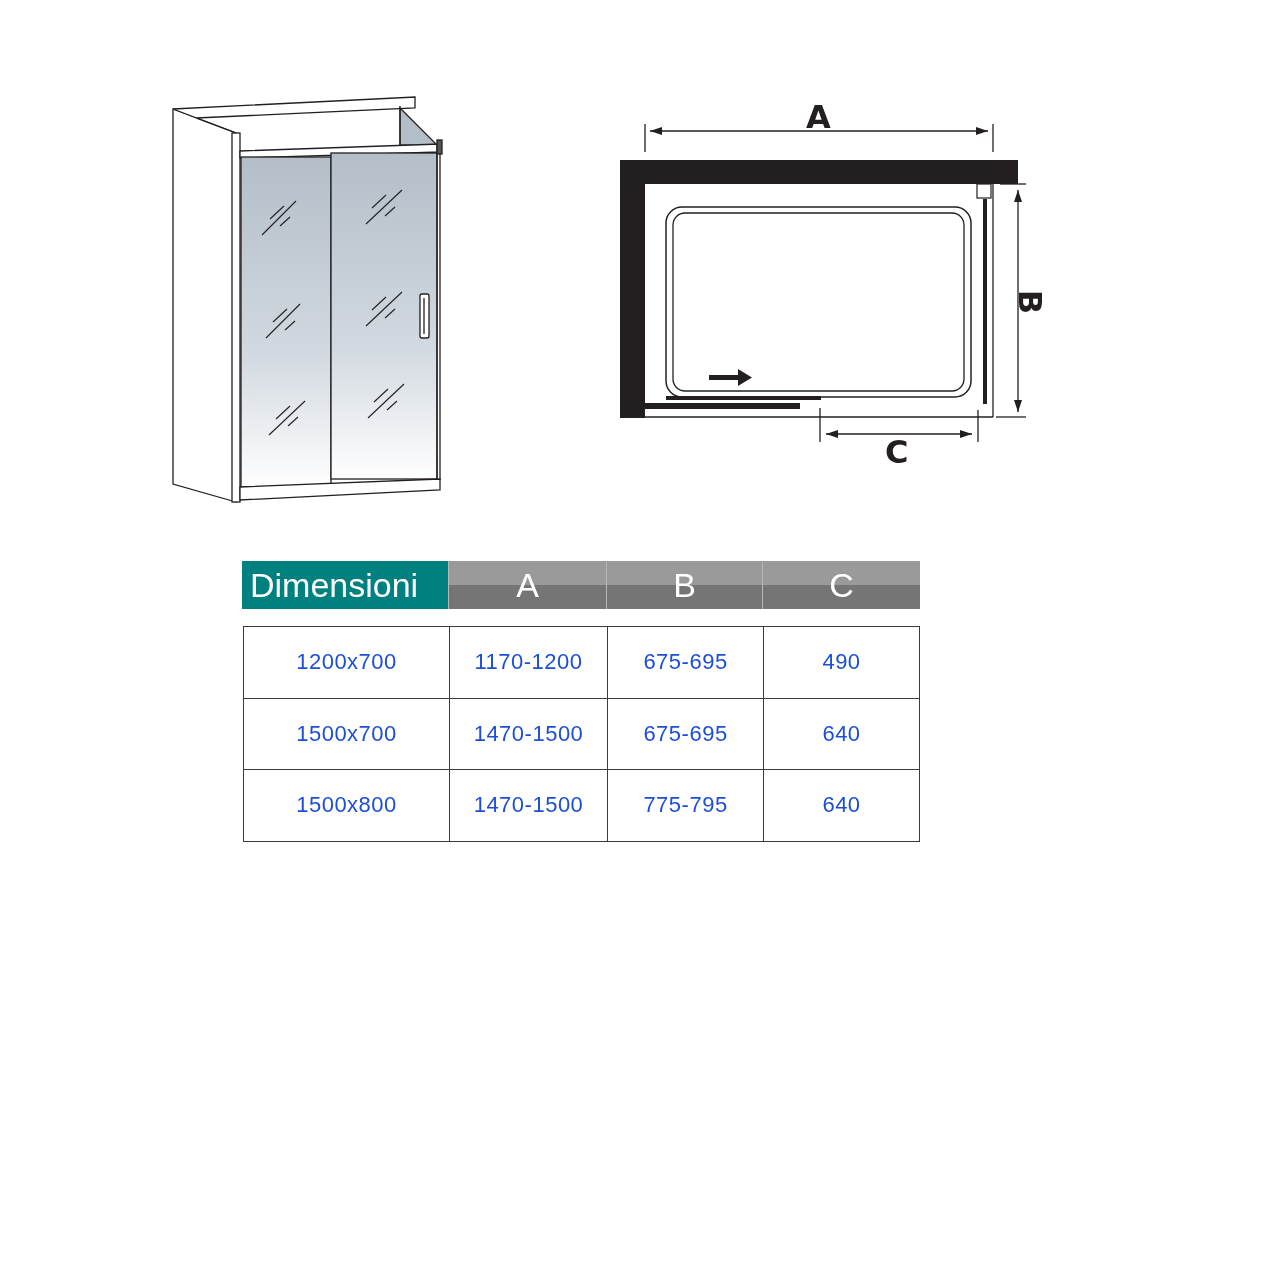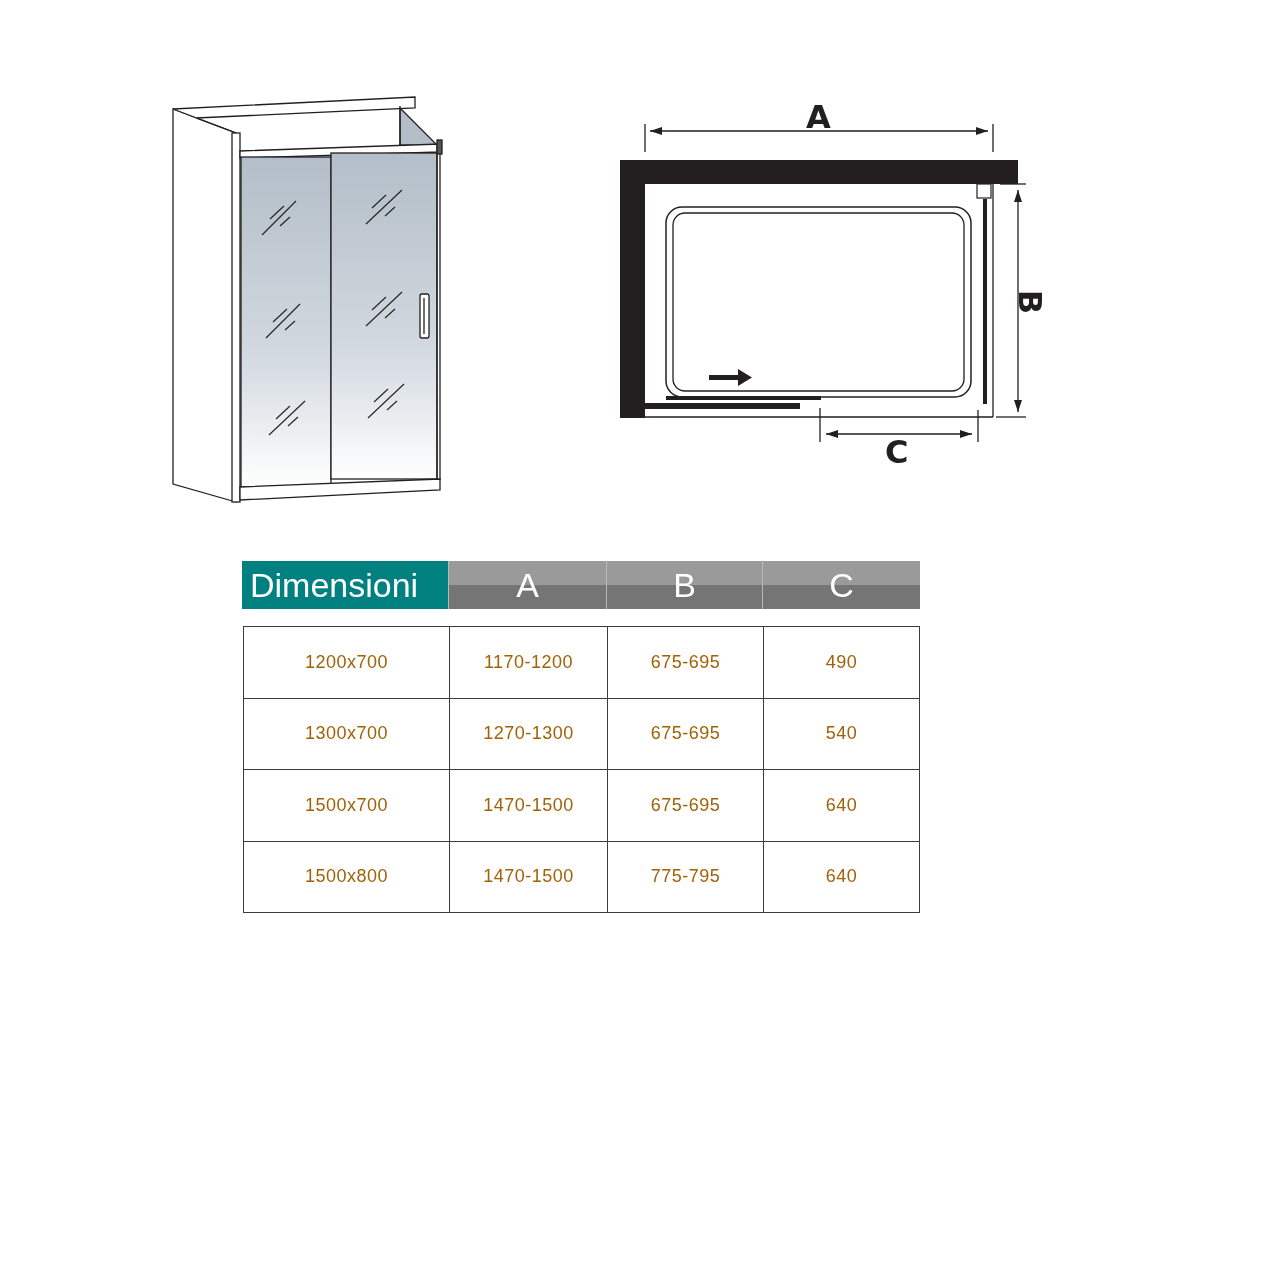--- a/index.html
+++ b/index.html
@@ -4,21 +4,21 @@
 <style>
   html, body { margin:0; padding:0; background:#ffffff; }
   body { width:1280px; height:1280px; position:relative; overflow:hidden; font-family:"Liberation Sans", sans-serif; }
   svg { position:absolute; overflow:visible; }
   .dim-label { position:absolute; font-family:"DejaVu Sans", sans-serif; font-weight:bold; color:#231f20; font-size:32px; line-height:1; }
   .hdr { position:absolute; top:561px; height:48px; display:flex; }
   .hdr-cell { height:48px; display:flex; align-items:center; justify-content:center; color:#fff; font-size:34px; position:relative; box-sizing:border-box; }
   .hdr-title { background:#00807f; width:206px; justify-content:flex-start; padding-left:8px; font-size:34px; }
   .hdr-gray { background:linear-gradient(#9a9a9a 0%, #9a9a9a 50%, #757575 50%, #757575 100%); border-left:1px solid #b8b8b8; }
   table.dims { position:absolute; left:243px; top:626px; border-collapse:collapse; }
-  table.dims td { border:1.5px solid #3d3a3a; height:70.5px; text-align:center; font-size:18px; color:#a16207; padding:0; letter-spacing:0.5px;margin-top:23px; }
+  table.dims td { border:1.5px solid #3d3a3a; height:70.5px; text-align:center; font-size:22px; color:#1d4ed8; padding:0; letter-spacing:0.5px;margin-top:23px; }
 </style>
 </head>
 <body>
 
 <svg width="1280" height="520" style="left:0;top:0;">
   <defs>
     <linearGradient id="glass" x1="0" y1="0" x2="0" y2="1">
       <stop offset="0" stop-color="#b3bec8"></stop>
       <stop offset="0.6" stop-color="#d2d9e0"></stop>
       <stop offset="1" stop-color="#ffffff"></stop>
@@ -133,26 +133,20 @@
       <col style="width:156px">
     </colgroup>
   <tbody>
     <tr>
         <td>1200x700</td>
         <td>1170-1200</td>
         <td>675-695</td>
         <td>490</td>
       </tr>
     <tr>
-        <td>1300x700</td>
-        <td>1270-1300</td>
-        <td>675-695</td>
-        <td>540</td>
-      </tr>
-    <tr>
         <td>1500x700</td>
         <td>1470-1500</td>
         <td>675-695</td>
         <td>640</td>
       </tr>
     <tr>
         <td>1500x800</td>
         <td>1470-1500</td>
         <td>775-795</td>
         <td>640</td>

